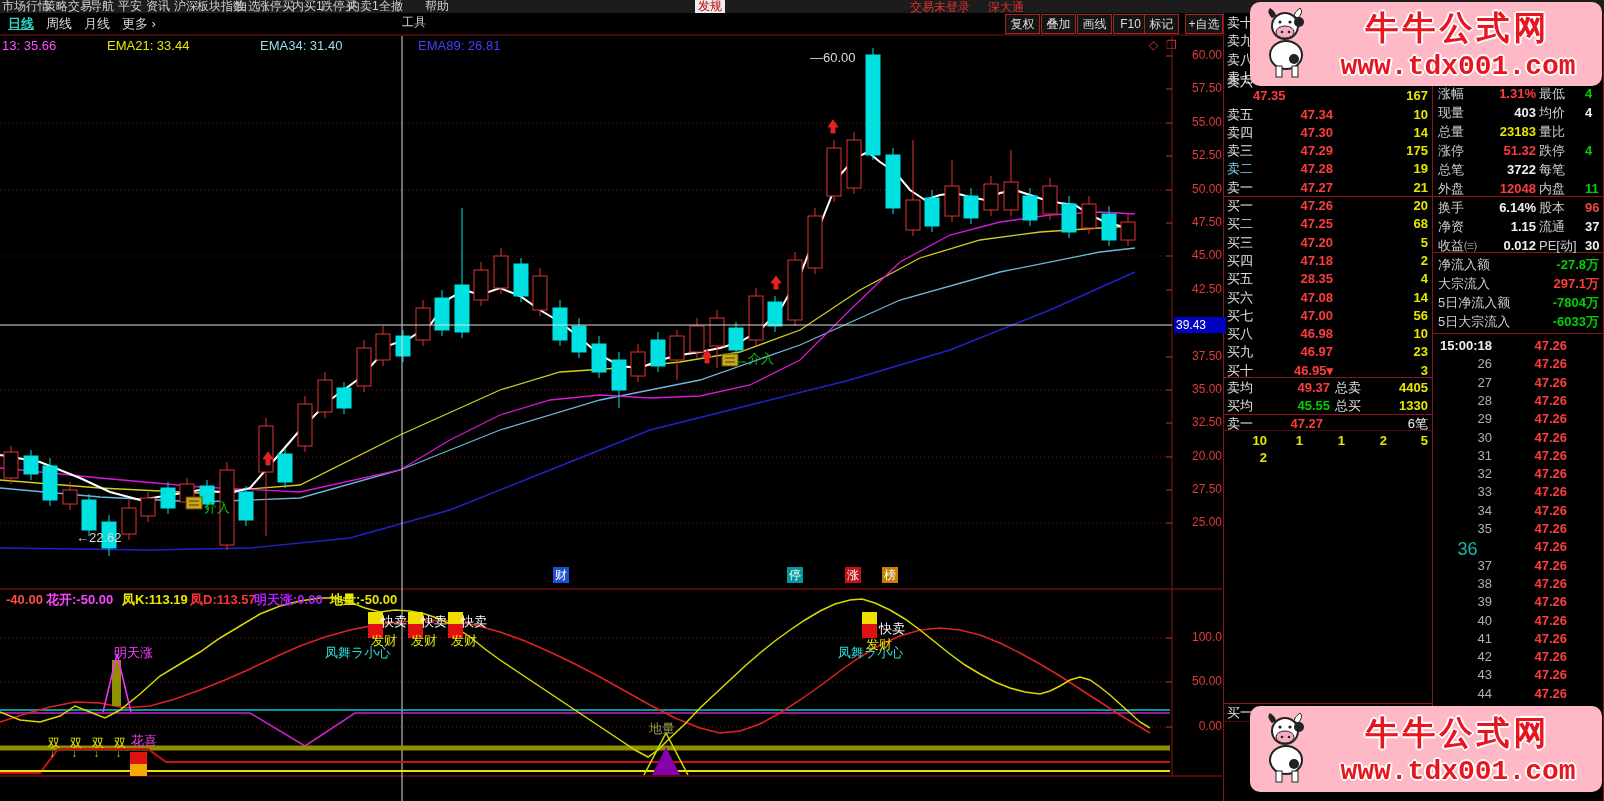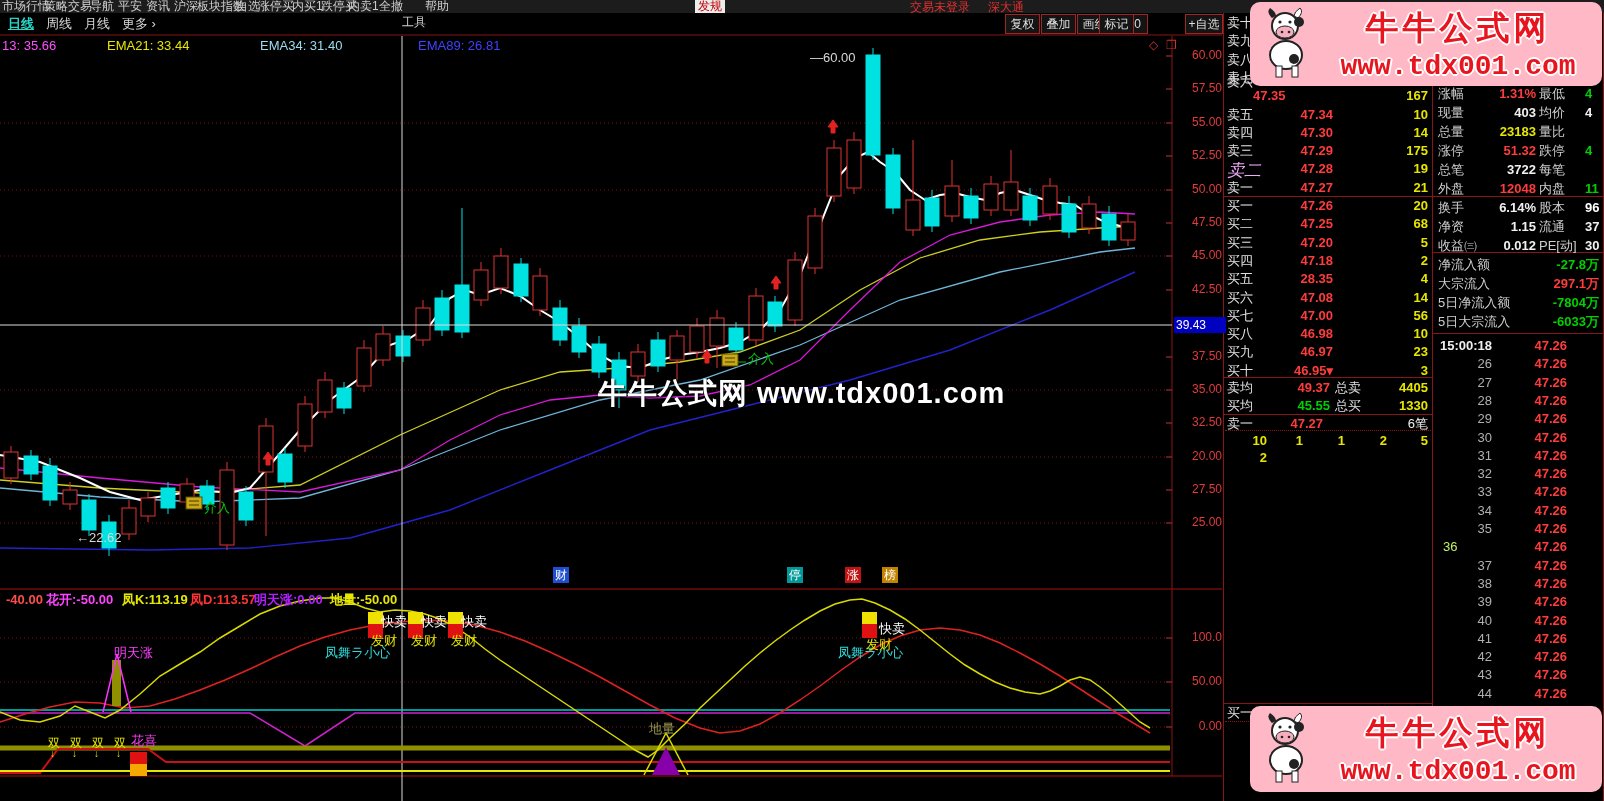--- a/index.html
+++ b/index.html
@@ -288,21 +288,20 @@
       <rect x="112" y="660" width="9" height="46" fill="#8f8f00"></rect>
       <polyline points="103,712 117,654 131,712" fill="none" stroke="#ff30ff" stroke-width="1.5"></polyline>
       <rect x="130" y="752" width="17" height="12" fill="#e01111"></rect>
       <rect x="130" y="764" width="17" height="12" fill="#f5a800"></rect>
       <polyline points="644,775 666,733 688,775" fill="none" stroke="#d9d900" stroke-width="1.5"></polyline>
       <polygon points="652,775 666,747 680,775" fill="#8800aa" stroke-width="1"></polygon>
     </svg>
 
   <div class="t" id="xlabel">39.43</div>
 
-  <div class="t" id="cwm">牛牛公式网 www.tdx001.com</div>
 
   <div class="wm" style="left:1250px;top:2px;height:84px;">
     <span>
       <svg width="60" height="72" viewBox="0 0 60 72" style="position:static">
         <ellipse cx="30" cy="49" rx="16" ry="14" fill="#fff" stroke="#222" stroke-width="2"></ellipse>
         <circle cx="38" cy="53" r="5" fill="#222"></circle>
         <rect x="20" y="60" width="6" height="11" fill="#fff" stroke="#222"></rect>
         <rect x="36" y="60" width="6" height="11" fill="#fff" stroke="#222"></rect>
         <circle cx="29" cy="20" r="13" fill="#fff" stroke="#222" stroke-width="2"></circle>
         <path d="M16 12 Q10 6 14 2 Q20 6 20 10 Z" fill="#222"></path>
@@ -347,21 +346,21 @@
 <div class="t" style="left: 910px; top: 0px; color: rgb(224, 48, 48); font-size: 12px;">交易未登录</div>
     <div class="t" style="left: 988px; top: 0px; color: rgb(224, 48, 48); font-size: 12px;">深大通</div>
     <div class="t" style="left: 8px; top: 16px; color: rgb(42, 213, 200); font-size: 13px; font-weight: bold; text-decoration: underline;">日线</div>
     <div class="t" style="left: 46px; top: 16px; color: rgb(216, 216, 216); font-size: 13px;">周线</div>
     <div class="t" style="left: 84px; top: 16px; color: rgb(216, 216, 216); font-size: 13px;">月线</div>
     <div class="t" style="left: 122px; top: 16px; color: rgb(216, 216, 216); font-size: 13px;">更多 ›</div>
     <div class="btn" style="left: 1005px; width: 33px;">复权</div>
     <div class="btn" style="left: 1041px; width: 33px;">叠加</div>
     <div class="btn" style="left: 1077px; width: 33px;">画线</div>
     <div class="btn" style="left: 1113px; width: 33px;">F10</div>
-    <div class="btn" style="left: 1099px; width: 33px;">标记</div>
+    <div class="btn" style="left: 1144px; width: 33px;">标记</div>
     <div class="btn" style="left: 1185px; width: 36px;">+自选</div>
     <div class="t" style="left: 1149px; top: 38px; color: rgb(204, 51, 51); font-size: 12px;">◇</div>
     <div class="t" style="left: 1166px; top: 38px; color: rgb(204, 51, 51); font-size: 12px;">❐</div>
     <div class="t" style="left: 2px; top: 38px; color: rgb(255, 80, 255); font-size: 13px;">13: 35.66</div>
     <div class="t" style="left: 107px; top: 38px; color: rgb(230, 230, 0); font-size: 13px;">EMA21: 33.44</div>
     <div class="t" style="left: 260px; top: 38px; color: rgb(154, 220, 238); font-size: 13px;">EMA34: 31.40</div>
     <div class="t" style="left: 418px; top: 38px; color: rgb(64, 64, 255); font-size: 13px;">EMA89: 26.81</div>
     <div class="t" style="left: 1176px; top: 48px; color: rgb(226, 59, 59); font-size: 12px; width: 46px; text-align: right;">60.00</div>
     <div class="t" style="left: 1176px; top: 81px; color: rgb(226, 59, 59); font-size: 12px; width: 46px; text-align: right;">57.50</div>
     <div class="t" style="left: 1176px; top: 115px; color: rgb(226, 59, 59); font-size: 12px; width: 46px; text-align: right;">55.00</div>
@@ -436,21 +435,21 @@
       <div class="t" style="left: 140px; top: 88.2px; color: rgb(230, 230, 0); font-size: 13px; width: 65px; text-align: right; font-weight: bold;">167</div>
       <div class="t" style="left: 4px; top: 106.5px; color: rgb(224, 224, 224); font-size: 13px; text-align: center;">卖五</div>
       <div class="t" style="left: 30px; top: 106.5px; color: rgb(255, 60, 60); font-size: 13px; width: 80px; text-align: right; font-weight: bold;">47.34</div>
       <div class="t" style="left: 140px; top: 106.5px; color: rgb(230, 230, 0); font-size: 13px; width: 65px; text-align: right; font-weight: bold;">10</div>
       <div class="t" style="left: 4px; top: 124.8px; color: rgb(224, 224, 224); font-size: 13px;">卖四</div>
       <div class="t" style="left: 30px; top: 124.8px; color: rgb(255, 60, 60); font-size: 13px; width: 80px; text-align: right; font-weight: bold;">47.30</div>
       <div class="t" style="left: 140px; top: 124.8px; color: rgb(230, 230, 0); font-size: 13px; width: 65px; text-align: right; font-weight: bold;">14</div>
       <div class="t" style="left: 4px; top: 143.1px; color: rgb(224, 224, 224); font-size: 13px;">卖三</div>
       <div class="t" style="left: 30px; top: 143.1px; color: rgb(255, 60, 60); font-size: 13px; width: 80px; text-align: right; font-weight: bold;">47.29</div>
       <div class="t" style="left: 140px; top: 143.1px; color: rgb(230, 230, 0); font-size: 13px; width: 65px; text-align: right; font-weight: bold;">175</div>
-      <div class="t" style="left: 4px; top: 161.4px; color: #f0abfc; font-size: 17px; font-style: italic;">卖二</div>
+      <div class="t" style="left: 4px; top: 161.4px; color: #7dd3fc; font-size: 13px;">卖二</div>
       <div class="t" style="left: 30px; top: 161.4px; color: rgb(255, 60, 60); font-size: 13px; width: 80px; text-align: right; font-weight: bold;">47.28</div>
       <div class="t" style="left: 140px; top: 161.4px; color: rgb(230, 230, 0); font-size: 13px; width: 65px; text-align: right; font-weight: bold;">19</div>
       <div class="t" style="left: 4px; top: 179.7px; color: rgb(224, 224, 224); font-size: 13px;">卖一</div>
       <div class="t" style="left: 30px; top: 179.7px; color: rgb(255, 60, 60); font-size: 13px; width: 80px; text-align: right; font-weight: bold;">47.27</div>
       <div class="t" style="left: 140px; top: 179.7px; color: rgb(230, 230, 0); font-size: 13px; width: 65px; text-align: right; font-weight: bold;">21</div>
       <div class="t" style="left: 4px; top: 198px; color: rgb(224, 224, 224); font-size: 13px;">买一</div>
       <div class="t" style="left: 30px; top: 198px; color: rgb(255, 60, 60); font-size: 13px; width: 80px; text-align: right; font-weight: bold;">47.26</div>
       <div class="t" style="left: 140px; top: 198px; color: rgb(230, 230, 0); font-size: 13px; width: 65px; text-align: right; font-weight: bold;">20</div>
       <div class="t" style="left: 4px; top: 216.3px; color: rgb(224, 224, 224); font-size: 13px;">买二</div>
       <div class="t" style="left: 30px; top: 216.3px; color: rgb(255, 60, 60); font-size: 13px; width: 80px; text-align: right; font-weight: bold;">47.25</div>
@@ -520,21 +519,21 @@
       <div class="t" style="left: 245px; top: 162px; color: rgb(240, 240, 240); font-size: 13px; width: 68px; text-align: right; font-weight: bold;">3722</div>
       <div class="t" style="left: 316px; top: 162px; color: rgb(207, 207, 207); font-size: 13px;">每笔</div>
       <div class="t" style="left: 362px; top: 162px; color: rgb(240, 240, 240); font-size: 13px; font-weight: bold;"></div>
       <div class="t" style="left: 215px; top: 181px; color: rgb(207, 207, 207); font-size: 13px;">外盘</div>
       <div class="t" style="left: 245px; top: 181px; color: rgb(255, 60, 60); font-size: 13px; width: 68px; text-align: right; font-weight: bold;">12048</div>
       <div class="t" style="left: 316px; top: 181px; color: rgb(207, 207, 207); font-size: 13px;">内盘</div>
       <div class="t" style="left: 362px; top: 181px; color: rgb(0, 208, 0); font-size: 13px; font-weight: bold;">11</div>
       <div class="t" style="left: 215px; top: 200px; color: rgb(207, 207, 207); font-size: 13px;">换手</div>
       <div class="t" style="left: 245px; top: 200px; color: rgb(240, 240, 240); font-size: 13px; width: 68px; text-align: right; font-weight: bold;">6.14%</div>
       <div class="t" style="left: 316px; top: 200px; color: rgb(207, 207, 207); font-size: 13px;">股本</div>
-      <div class="t" style="left: 362px; top: 200px; color: #ffffff; font-size: 13px; font-weight: bold;">96</div>
+      <div class="t" style="left: 362px; top: 200px; color: #ef4444; font-size: 13px; font-weight: bold;">96</div>
       <div class="t" style="left: 215px; top: 219px; color: rgb(207, 207, 207); font-size: 13px;">净资</div>
       <div class="t" style="left: 245px; top: 219px; color: rgb(240, 240, 240); font-size: 13px; width: 68px; text-align: right; font-weight: bold;">1.15</div>
       <div class="t" style="left: 316px; top: 219px; color: rgb(207, 207, 207); font-size: 13px;">流通</div>
       <div class="t" style="left: 362px; top: 219px; color: rgb(240, 240, 240); font-size: 13px; font-weight: bold;">37</div>
       <div class="t" style="left: 215px; top: 238px; color: rgb(207, 207, 207); font-size: 13px;">收益㈢</div>
       <div class="t" style="left: 245px; top: 238px; color: rgb(240, 240, 240); font-size: 13px; width: 68px; text-align: right; font-weight: bold;">0.012</div>
       <div class="t" style="left: 316px; top: 238px; color: rgb(207, 207, 207); font-size: 13px;">PE[动]</div>
       <div class="t" style="left: 362px; top: 238px; color: rgb(240, 240, 240); font-size: 13px; font-weight: bold;">30</div>
       <div class="t" style="left: 215px; top: 257px; color: rgb(207, 207, 207); font-size: 13px;">净流入额</div>
       <div class="t" style="left: 290px; top: 257px; color: rgb(0, 208, 0); font-size: 13px; width: 86px; text-align: right; font-weight: bold;">-27.8万</div>
@@ -559,21 +558,21 @@
       <div class="t" style="left: 220px; top: 447.8px; color: rgb(176, 176, 176); font-size: 13px; width: 49px; text-align: right;">31</div>
       <div class="t" style="left: 280px; top: 447.8px; color: rgb(255, 60, 60); font-size: 13px; width: 64px; text-align: right; font-weight: bold;">47.26</div>
       <div class="t" style="left: 220px; top: 466.1px; color: rgb(176, 176, 176); font-size: 13px; width: 49px; text-align: right;">32</div>
       <div class="t" style="left: 280px; top: 466.1px; color: rgb(255, 60, 60); font-size: 13px; width: 64px; text-align: right; font-weight: bold;">47.26</div>
       <div class="t" style="left: 220px; top: 484.4px; color: rgb(176, 176, 176); font-size: 13px; width: 49px; text-align: right;">33</div>
       <div class="t" style="left: 280px; top: 484.4px; color: rgb(255, 60, 60); font-size: 13px; width: 64px; text-align: right; font-weight: bold;">47.26</div>
       <div class="t" style="left: 220px; top: 502.7px; color: rgb(176, 176, 176); font-size: 13px; width: 49px; text-align: right;">34</div>
       <div class="t" style="left: 280px; top: 502.7px; color: rgb(255, 60, 60); font-size: 13px; width: 64px; text-align: right; font-weight: bold;">47.26</div>
       <div class="t" style="left: 220px; top: 521px; color: rgb(176, 176, 176); font-size: 13px; width: 49px; text-align: right;">35</div>
       <div class="t" style="left: 280px; top: 521px; color: rgb(255, 60, 60); font-size: 13px; width: 64px; text-align: right; font-weight: bold;">47.26</div>
-      <div class="t" style="left: 220px; top: 539.3px; color: #bef264; font-size: 13px; width: 49px; text-align: left;">36</div>
+      <div class="t" style="left: 220px; top: 539.3px; color: #14b8a6; font-size: 18px; width: 49px; text-align: center;">36</div>
       <div class="t" style="left: 280px; top: 539.3px; color: rgb(255, 60, 60); font-size: 13px; width: 64px; text-align: right; font-weight: bold;">47.26</div>
       <div class="t" style="left: 220px; top: 557.6px; color: rgb(176, 176, 176); font-size: 13px; width: 49px; text-align: right;">37</div>
       <div class="t" style="left: 280px; top: 557.6px; color: rgb(255, 60, 60); font-size: 13px; width: 64px; text-align: right; font-weight: bold;">47.26</div>
       <div class="t" style="left: 220px; top: 575.9px; color: rgb(176, 176, 176); font-size: 13px; width: 49px; text-align: right;">38</div>
       <div class="t" style="left: 280px; top: 575.9px; color: rgb(255, 60, 60); font-size: 13px; width: 64px; text-align: right; font-weight: bold;">47.26</div>
       <div class="t" style="left: 220px; top: 594.2px; color: rgb(176, 176, 176); font-size: 13px; width: 49px; text-align: right;">39</div>
       <div class="t" style="left: 280px; top: 594.2px; color: rgb(255, 60, 60); font-size: 13px; width: 64px; text-align: right; font-weight: bold;">47.26</div>
       <div class="t" style="left: 220px; top: 612.5px; color: rgb(176, 176, 176); font-size: 13px; width: 49px; text-align: right;">40</div>
       <div class="t" style="left: 280px; top: 612.5px; color: rgb(255, 60, 60); font-size: 13px; width: 64px; text-align: right; font-weight: bold;">47.26</div>
       <div class="t" style="left: 220px; top: 630.8px; color: rgb(176, 176, 176); font-size: 13px; width: 49px; text-align: right;">41</div>

